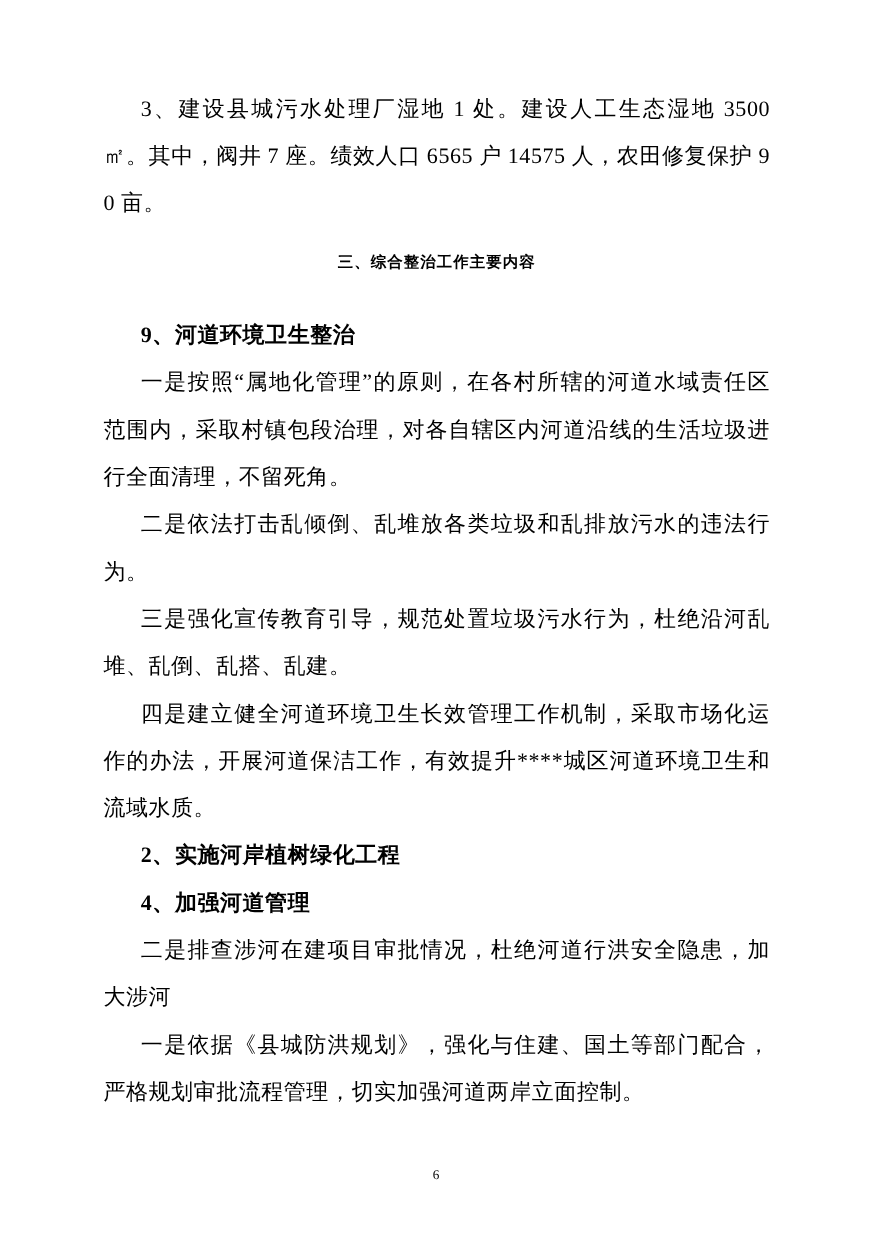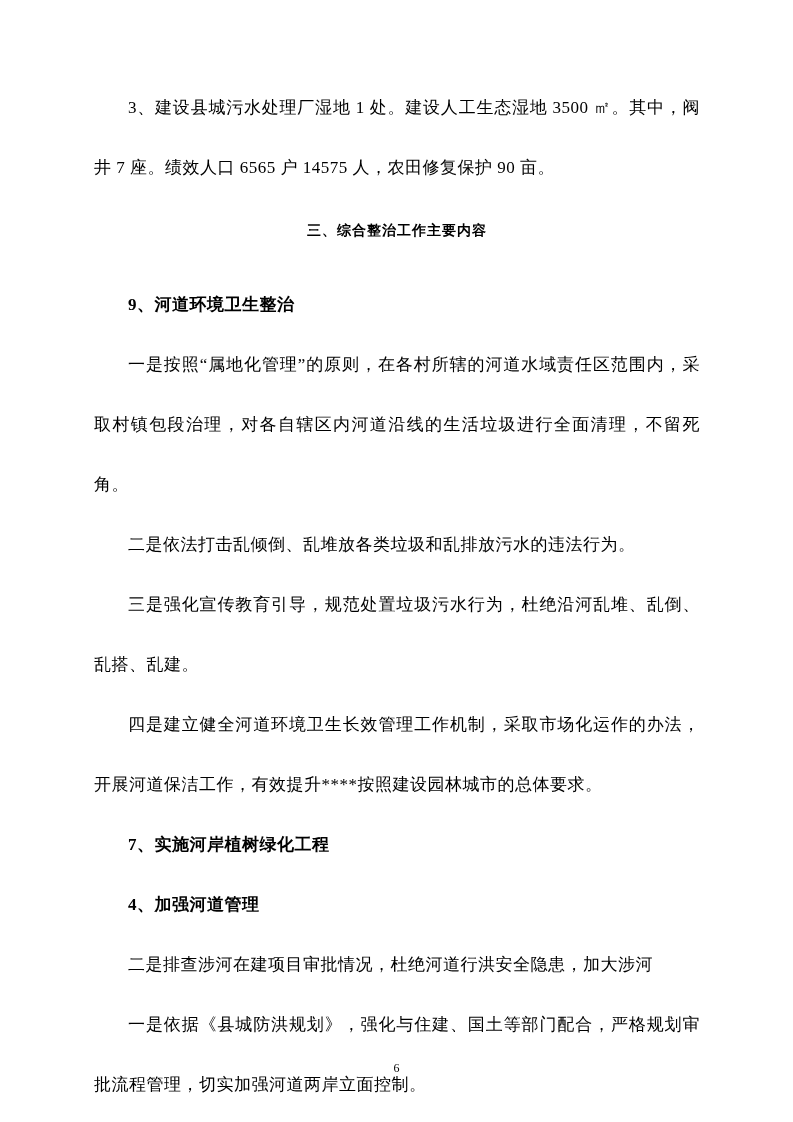--- a/index.html
+++ b/index.html
@@ -18,22 +18,22 @@
     overflow: hidden;
     box-sizing: border-box;
   }
   .content {
     position: absolute;
     top: 78px;
     left: 94px;
     width: 606px;
   }
   .para {
-    font-size: 17px;
-    line-height: 60px;
+    font-size: 20px;
+    line-height: 43px;
     text-align: justify;
     text-indent: 34px;
     margin: 0;
     letter-spacing: 0.5px;
     word-break: break-all;
   }
   .para.bold {
     font-weight: bold;
   }
   .heading {
@@ -66,24 +66,24 @@
     <h2 class="heading">三、综合整治工作主要内容</h2>
 
     <p class="para bold">9、河道环境卫生整治</p>
 
     <p class="para">一是按照“属地化管理”的原则，在各村所辖的河道水域责任区范围内，采取村镇包段治理，对各自辖区内河道沿线的生活垃圾进行全面清理，不留死角。</p>
 
     <p class="para">二是依法打击乱倾倒、乱堆放各类垃圾和乱排放污水的违法行为。</p>
 
     <p class="para">三是强化宣传教育引导，规范处置垃圾污水行为，杜绝沿河乱堆、乱倒、乱搭、乱建。</p>
 
-    <p class="para">四是建立健全河道环境卫生长效管理工作机制，采取市场化运作的办法，开展河道保洁工作，有效提升****按照建设园林城市的总体要求。</p>
+    <p class="para">四是建立健全河道环境卫生长效管理工作机制，采取市场化运作的办法，开展河道保洁工作，有效提升****城区河道环境卫生和流域水质。</p>
 
 
-    <p class="para bold">7、实施河岸植树绿化工程</p>
+    <p class="para bold">2、实施河岸植树绿化工程</p>
 
 
     <p class="para bold">4、加强河道管理</p>
 
     <p class="para">二是排查涉河在建项目审批情况，杜绝河道行洪安全隐患，加大涉河</p>
 
     <p class="para">一是依据《县城防洪规划》，强化与住建、国土等部门配合，严格规划审批流程管理，切实加强河道两岸立面控制。</p>
 
   </div>
 

